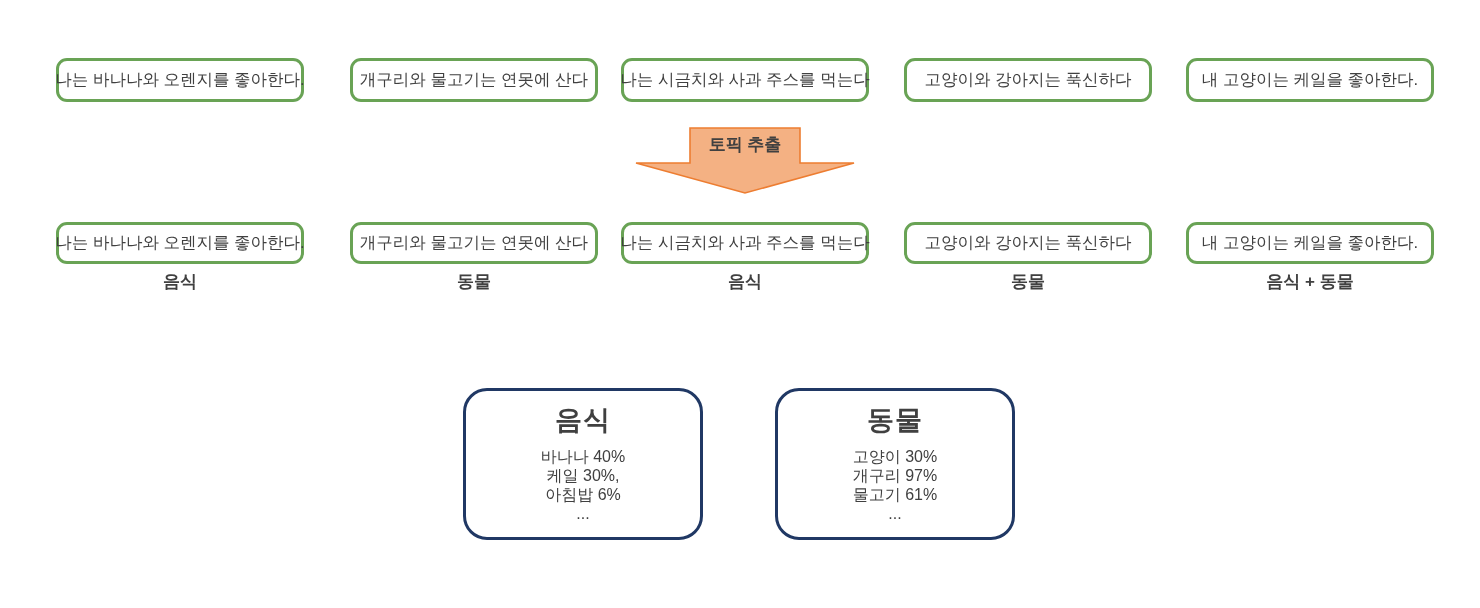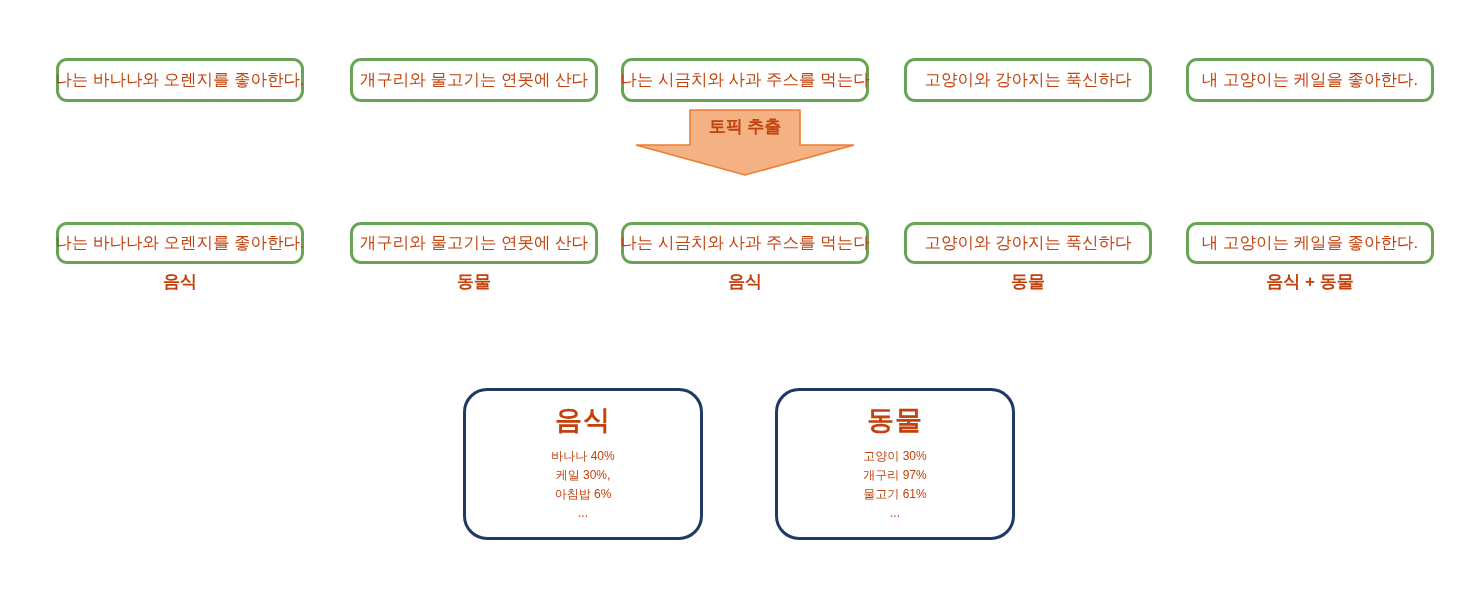--- a/index.html
+++ b/index.html
@@ -1,51 +1,51 @@
 <!DOCTYPE html>
 <html style="--sentence_border: #69A355; --topic_border: #203864; --arrow_fill: #F4B183; --arrow_stroke: #ED7D31;"><head>
 <meta charset="utf-8">
 <style>
   html,body { margin:0; padding:0; background:#ffffff; }
   .canvas {
     position:relative; width:1480px; height:608px; background:#ffffff;
-    font-family:"Liberation Sans","DejaVu Sans",sans-serif; color:#c2410c;
+    font-family:"Liberation Sans","DejaVu Sans",sans-serif; color:#404040;
     overflow:hidden;
   }
   
   .sbox {
     position:absolute; width:248px; height:44px; box-sizing:border-box;
     border:3px solid var(--sentence_border,#69A355); border-radius:11px;
     background:#fff; display:flex; align-items:center; justify-content:center;
     font-size:16.5px; text-align:center; white-space:nowrap;
   }
   .r1 { top:58px; }
   .r2 { top:222px; height:42px; }
   .c1{left:56px}.c2{left:350px}.c3{left:621px}.c4{left:904px}.c5{left:1186px}
   .topic-label {
     position:absolute; width:248px; top:270px; text-align:center;
     font-weight:700; font-size:17px;
   }
   
-  .arrow-wrap { position:absolute; left:635px; top:109px; width:220px; height:67px; }
+  .arrow-wrap { position:absolute; left:635px; top:127px; width:220px; height:67px; }
   .arrow-wrap svg { position:absolute; left:0; top:0; }
   .arrow-wrap svg polygon { fill:var(--arrow_fill,#F4B183); stroke:var(--arrow_stroke,#ED7D31); stroke-width:1.6; }
   .arrow-label {
     position:absolute; left:0; right:0; top:0; height:35px;
     display:flex; align-items:center; justify-content:center;
     font-weight:700; font-size:17px;
   }
   
   .tbox {
     position:absolute; top:388px; width:240px; height:152px; box-sizing:border-box;
     border:3px solid var(--topic_border,#203864); border-radius:24px;
     background:#fff; text-align:center;
   }
   .tbox .title { margin-top:11px; font-size:27px; font-weight:700; letter-spacing:1px; }
-  .tbox .lines { margin-top:9px; font-size:12px; line-height:19px; }
+  .tbox .lines { margin-top:9px; font-size:16px; line-height:19px; }
   .t1 { left:463px } .t2 { left:775px }
 </style>
 </head>
 <body>
 
 <div class="canvas">
 
   <div class="sbox r1 c1">나는 바나나와 오렌지를 좋아한다.</div>
   <div class="sbox r1 c2">개구리와 물고기는 연못에 산다</div>
   <div class="sbox r1 c3">나는 시금치와 사과 주스를 먹는다</div>

